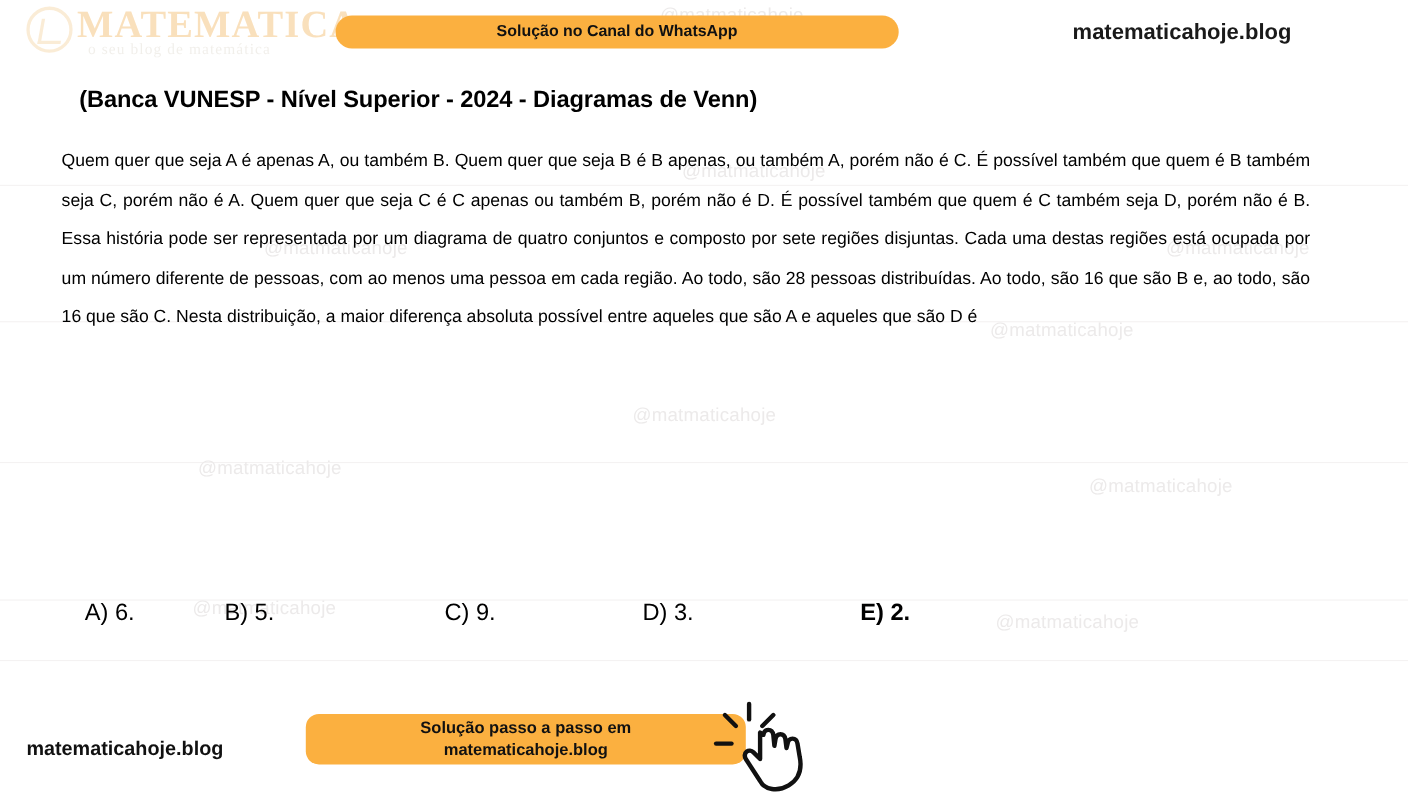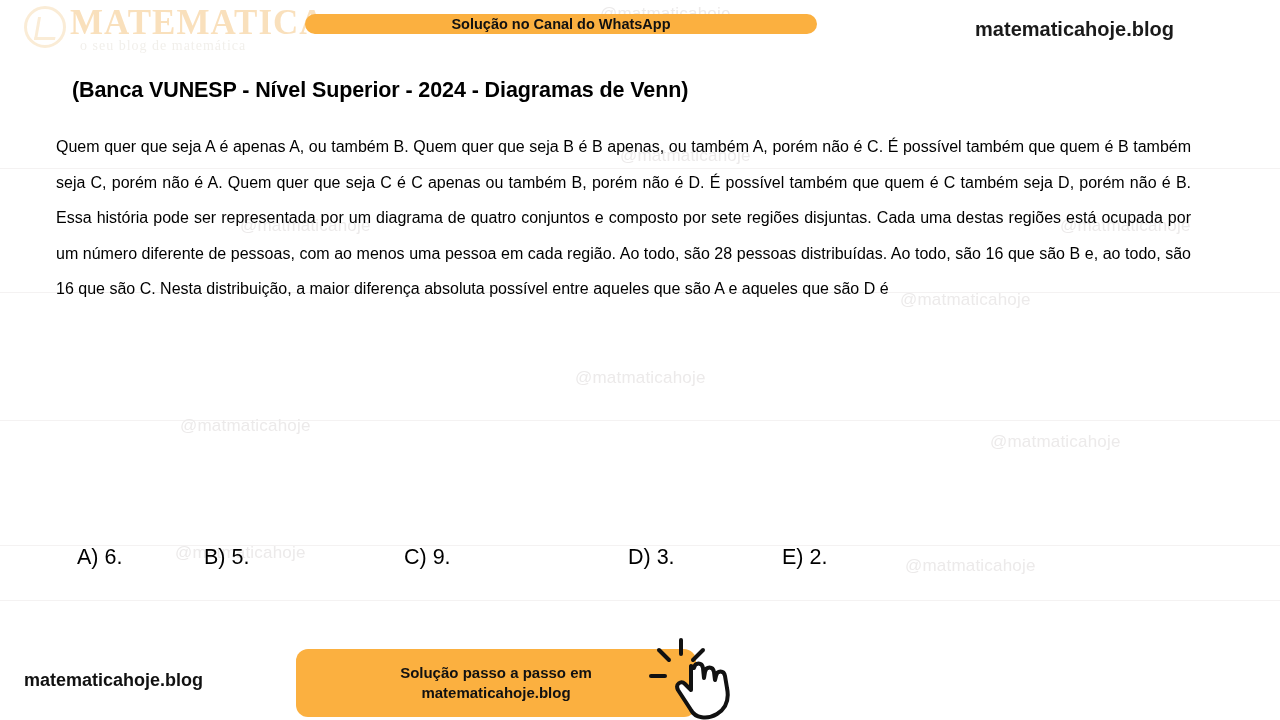--- a/index.html
+++ b/index.html
@@ -98,21 +98,21 @@
     border-left: 3px solid #f3c98b;
     border-bottom: 3px solid #f3c98b;
     transform: skewX(-10deg);
   }
 
   .whatsapp-pill {
     position: absolute;
     left: 305px;
     top: 14px;
     width: 512px;
-    height: 20px;
+    height: 30px;
     background: #fbb040;
     border-radius: 16px;
     color: #111111;
     font-size: 14.5px;
     font-weight: bold;
     display: flex;
     align-items: center;
     justify-content: center;
     cursor: pointer;
   }
@@ -161,22 +161,22 @@
   }
   .alt {
     position: absolute;
     top: 0;
     white-space: nowrap;
     cursor: pointer;
   }
   .alt0 { left: 0px; margin-left: 21px; }
   .alt1 { left: 148px; }
   .alt2 { left: 348px; }
-  .alt3 { left: 528px; margin-left: 44px; }
-  .alt4 { left: 726px; }
+  .alt3 { left: 528px; }
+  .alt4 { left: 726px; font-weight: bold; }
 
   
   .footer {
     position: absolute;
     left: 0;
     top: 630px;
     width: 1280px;
     height: 90px;
     z-index: 3;
   }
@@ -186,34 +186,33 @@
     top: 40px;
     font-size: 18px;
     font-weight: bold;
     color: #111111;
   }
   .cta-pill {
     position: absolute;
     left: 278px;
     top: 19px;
     width: 400px;
-    height: 68px;
+    height: 46px;
     background: #fbb040;
     border-radius: 12px;
     color: #111111;
     font-size: 15px;
     font-weight: bold;
     line-height: 20px;
     display: flex;
     flex-direction: column;
     align-items: center;
     justify-content: center;
     text-align: center;
     cursor: pointer;
-    margin-left: 18px;
   }
   .click-hand {
     position: absolute;
     left: 645px;
     top: 6px;
     width: 100px;
     height: 84px;
   }
 </style>
 </head>

